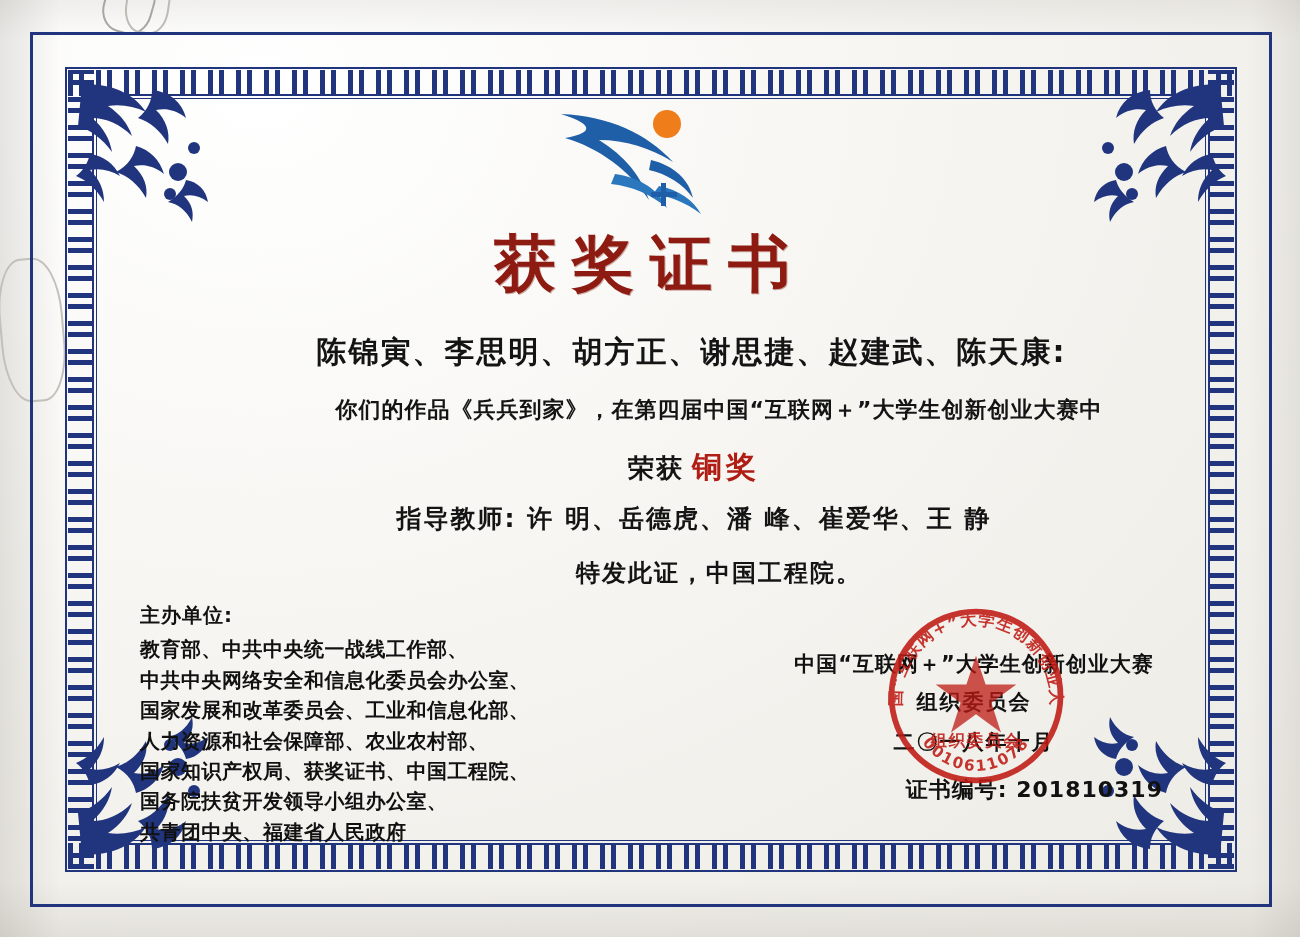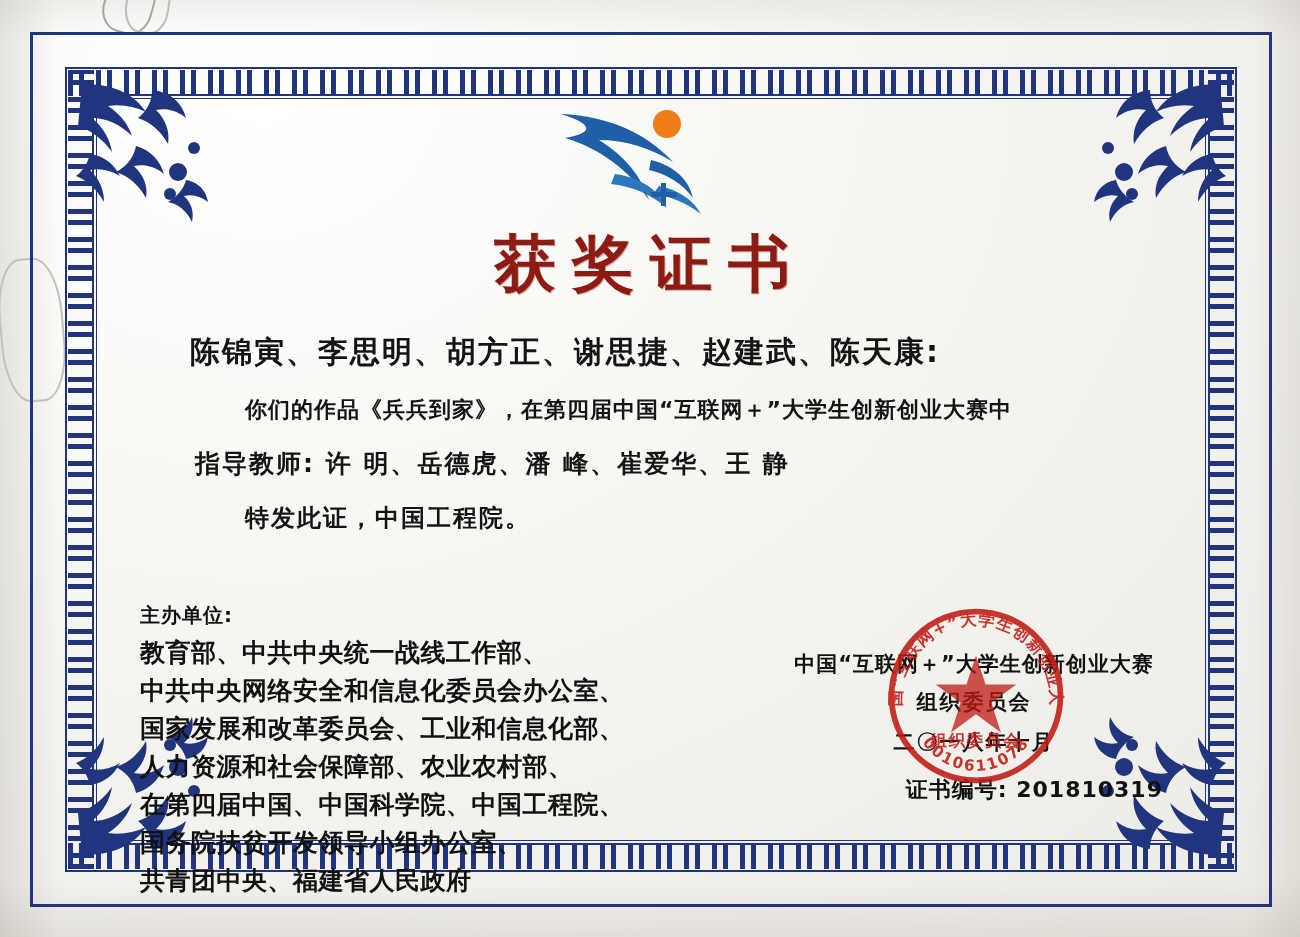--- a/index.html
+++ b/index.html
@@ -137,24 +137,25 @@
     font-size: 62px;
     font-weight: 700;
     letter-spacing: 16px;
     color: #8d1b12;
     text-shadow: 1px 1px 0 rgba(120,20,10,.35);
   }
 
   
   #body-area {
     position: absolute;
-    left: 125px;
+    left: 148px;
     right: 130px;
     top: 332px;
     color: #111;
+    text-align: center;
   }
   #recipients {
     font-size: 30px;
     font-weight: 700;
     letter-spacing: 2px;
     color: #141414;
     margin: 0 0 22px 65px;
   }
   #work-line {
     font-size: 22px;
@@ -199,21 +200,21 @@
     color: #111;
     line-height: 1.52;
   }
   #organizers .org-heading {
     font-size: 20px;
     font-weight: 700;
     margin-bottom: 4px;
     letter-spacing: 1px;
   }
   #organizers .org-line {
-    font-size: 25px;
+    font-size: 20px;
     font-weight: 600;
     letter-spacing: .5px;
   }
 
   
   #signature {
     position: absolute;
     right: 116px;
     top: 650px;
     width: 420px;
@@ -331,34 +332,37 @@
     <path d="M104 82 C124 86 138 96 146 110 C130 98 114 92 98 90 Z" fill="#2a77bd"></path>
     <rect x="96" y="88" width="26" height="5" fill="#1f5fa8"></rect>
     <rect x="106" y="79" width="5" height="23" fill="#1f5fa8"></rect>
   </svg>
 
   <div id="cert-title">获奖证书</div>
 
   <div id="body-area">
     <div id="recipients">陈锦寅、李思明、胡方正、谢思捷、赵建武、陈天康:</div>
     <div id="work-line">你们的作品《兵兵到家》，在第四届中国“互联网＋”大学生创新创业大赛中</div>
+    <div id="award-line">
+      <span>荣获</span><span class="award-name">铜奖</span>
+    </div>
     <div id="teachers-line">
       <span>指导教师:</span>
       <span>许 明、岳德虎、潘 峰、崔爱华、王 静</span>
     </div>
     <div id="closing-line">特发此证，中国工程院。</div>
   </div>
 
   <div id="organizers">
     <div class="org-heading">主办单位:</div>
     <div class="org-line">教育部、中共中央统一战线工作部、</div>
     <div class="org-line">中共中央网络安全和信息化委员会办公室、</div>
     <div class="org-line">国家发展和改革委员会、工业和信息化部、</div>
     <div class="org-line">人力资源和社会保障部、农业农村部、</div>
-    <div class="org-line">在第四届中国、中国科学院、中国工程院、</div>
+    <div class="org-line">国家知识产权局、获奖证书、中国工程院、</div>
     <div class="org-line">国务院扶贫开发领导小组办公室、</div>
     <div class="org-line">共青团中央、福建省人民政府</div>
   </div>
 
   <div id="signature">
     <div id="sig-org">中国“互联网＋”大学生创新创业大赛</div>
     <div id="sig-committee">组织委员会</div>
     <div id="sig-date">二〇一八年十月</div>
   </div>
 

